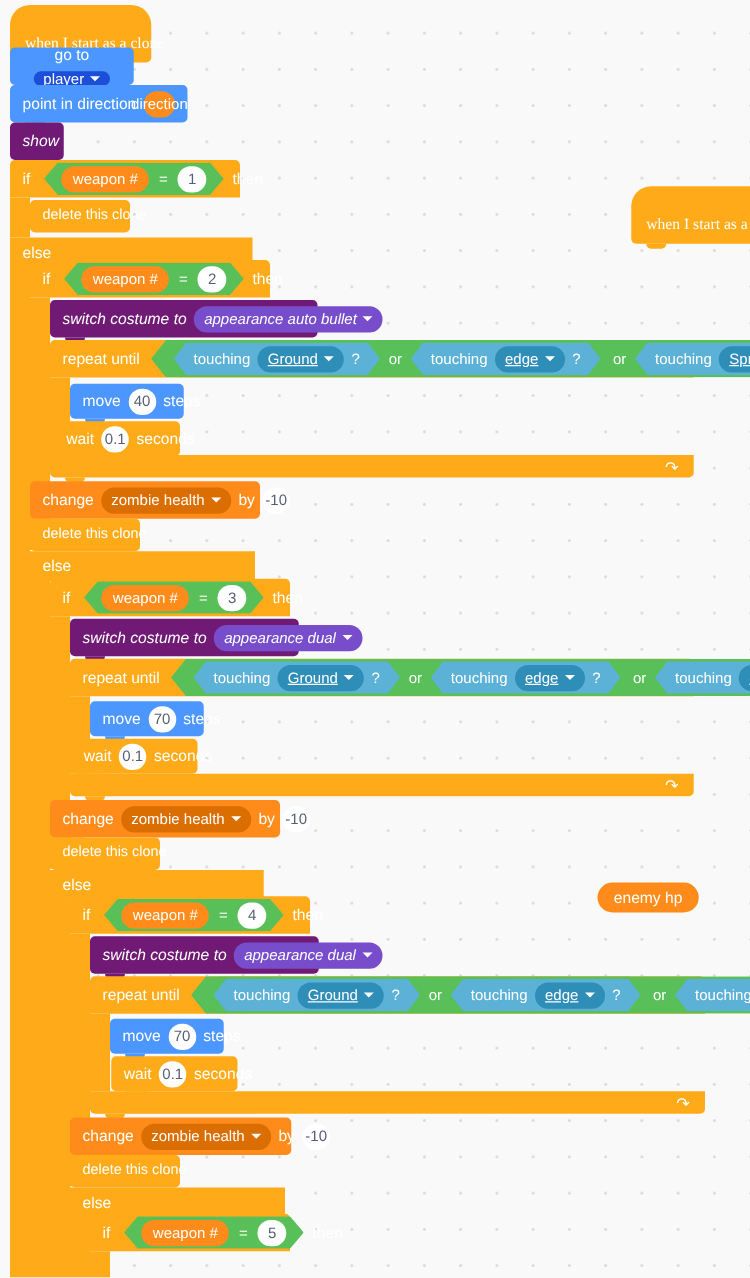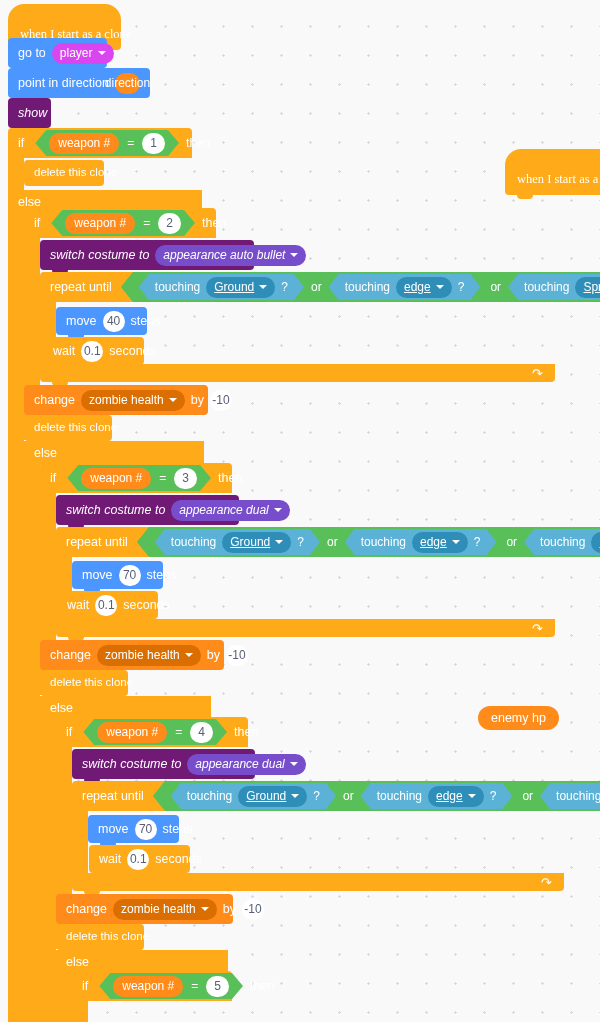--- a/index.html
+++ b/index.html
@@ -10,21 +10,21 @@
     background-size:29px 29px;
     background-position:6px 12px;
     font-family:"Liberation Sans", sans-serif;
     font-size:12px;
     -webkit-font-smoothing:antialiased;
   }
 
   
   .c-control{background:#ffab19;}
   .c-motion{background:#4c97ff;}
-  .c-motion-d{background:#d946ef;}
+  .c-motion-d{background:#1d4ed8;}
   .c-looks{background:#701a75;font-style:italic;}
   .c-looks-d{background:#774dcb;}
   .c-data{background:#ff8c1a;}         
   .c-data-d{background:#db6e00;}
   .c-operator{background:#59c059;}
   .c-sensing{background:#5cb1d6;}      
   .c-sensing-d{background:#2e8eb8;text-decoration:underline;}
 
   
   .blk{
@@ -146,21 +146,21 @@
     white-space:nowrap;box-sizing:border-box;
   }
 </style>
 </head>
 <body>
 
 <div class="hat c-control" style="left:8px;top:4px;width:113px;">
   <span class="lbl">when I start as a clone</span>
 </div>
 
-<div class="blk c-motion" style="left:8px;top:38px;width:99px;">
+<div class="blk c-motion" style="left:8px;top:38px;width:99px;flex-direction:column;">
   <span class="lbl">go to</span>
   <span class="dd c-motion-d">
     <span>player</span>
     <i class="caret"></i>
   </span>
 </div>
 
 <div class="blk c-motion" style="left:8px;top:68px;width:142px;">
   <span class="lbl">point in direction</span>
   <span class="oval c-data">direction</span>

